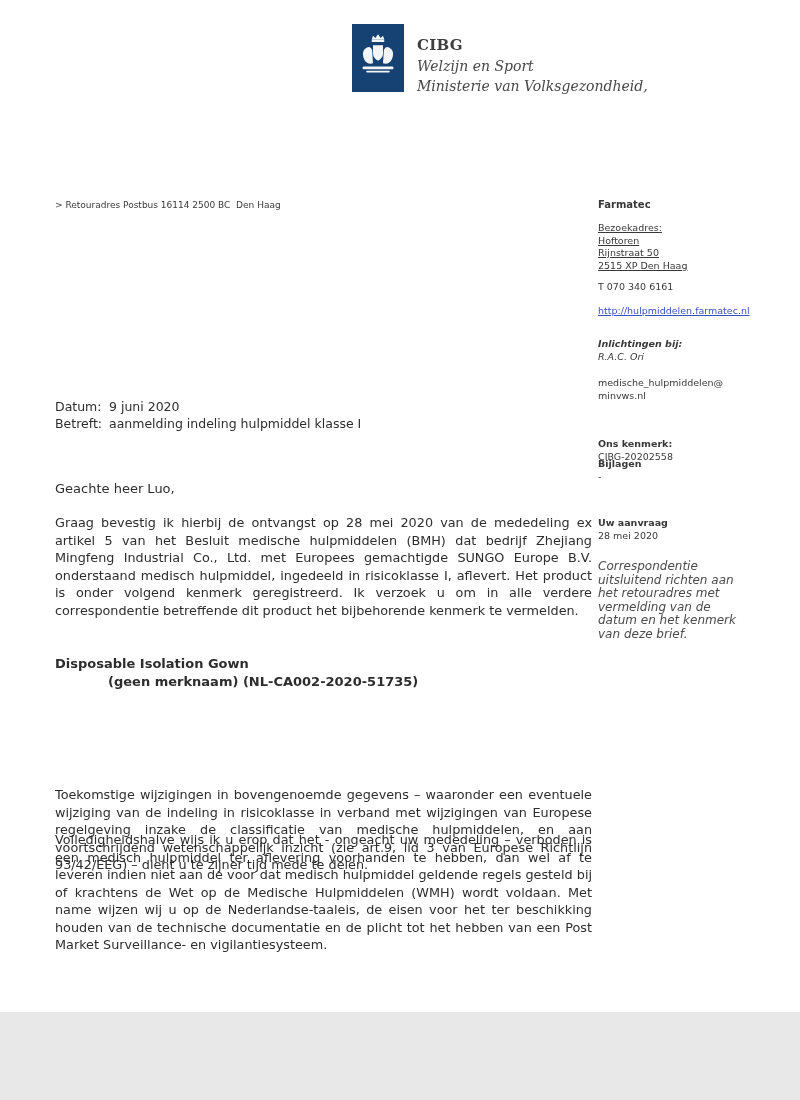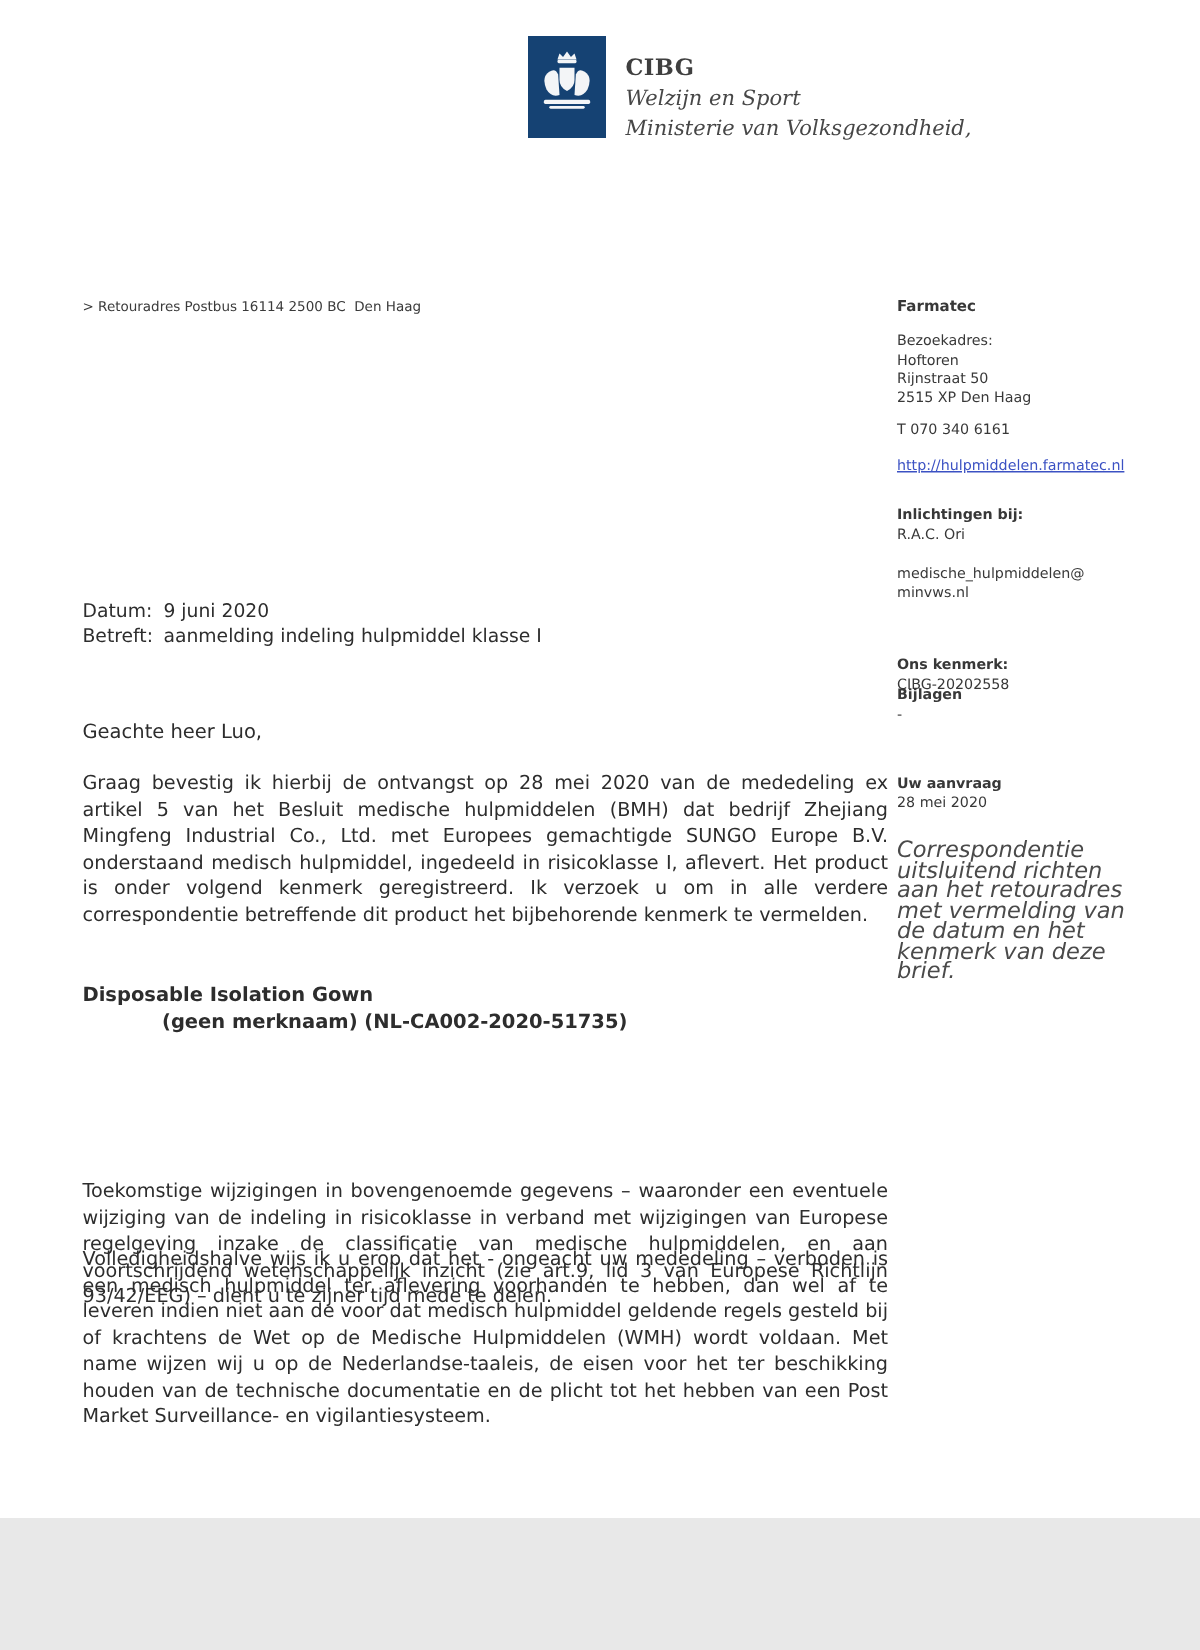--- a/index.html
+++ b/index.html
@@ -59,30 +59,30 @@
   .product-line2 { padding-left:53px; }
 
   
   .sidebar {
     position:absolute; left:598px; top:0; width:170px;
     font-size:9.5px; line-height:12.5px; color:#383838;
   }
   .sb { position:absolute; left:0; }
   .sb b { font-weight:bold; }
   .sb-farmatec   { top:199px; font-weight:bold; font-size:10px; }
-  .sb-visit      { top:222px; }
+  .sb-visit      { top:222px;text-decoration:underline; }
   .sb-phone      { top:281px; }
   .sb-website    { top:305px; }
   .sb-website a  { color:#3b51c3; text-decoration:underline; cursor:pointer; }
-  .sb-contact    { top:338px; }
+  .sb-contact    { top:338px;font-style:italic; }
   .sb-email      { top:377px; }
   .sb-kenmerk    { top:438px; }
   .sb-bijlagen   { top:458px; }
   .sb-aanvraag   { top:517px; }
-  .sb-note       { top:560px; width:152px; font-style:italic; font-size:15px; line-height:13.5px; color:#4a4a4a; }
+  .sb-note       { top:560px; width:152px; font-style:italic; font-size:12px; line-height:13.5px; color:#4a4a4a; }
 
   
   .footer {
     position:absolute; left:605px; top:1067px;
     font-size:9px; color:#3a3a3a;
   }
 </style>
 </head>
 <body>
 

